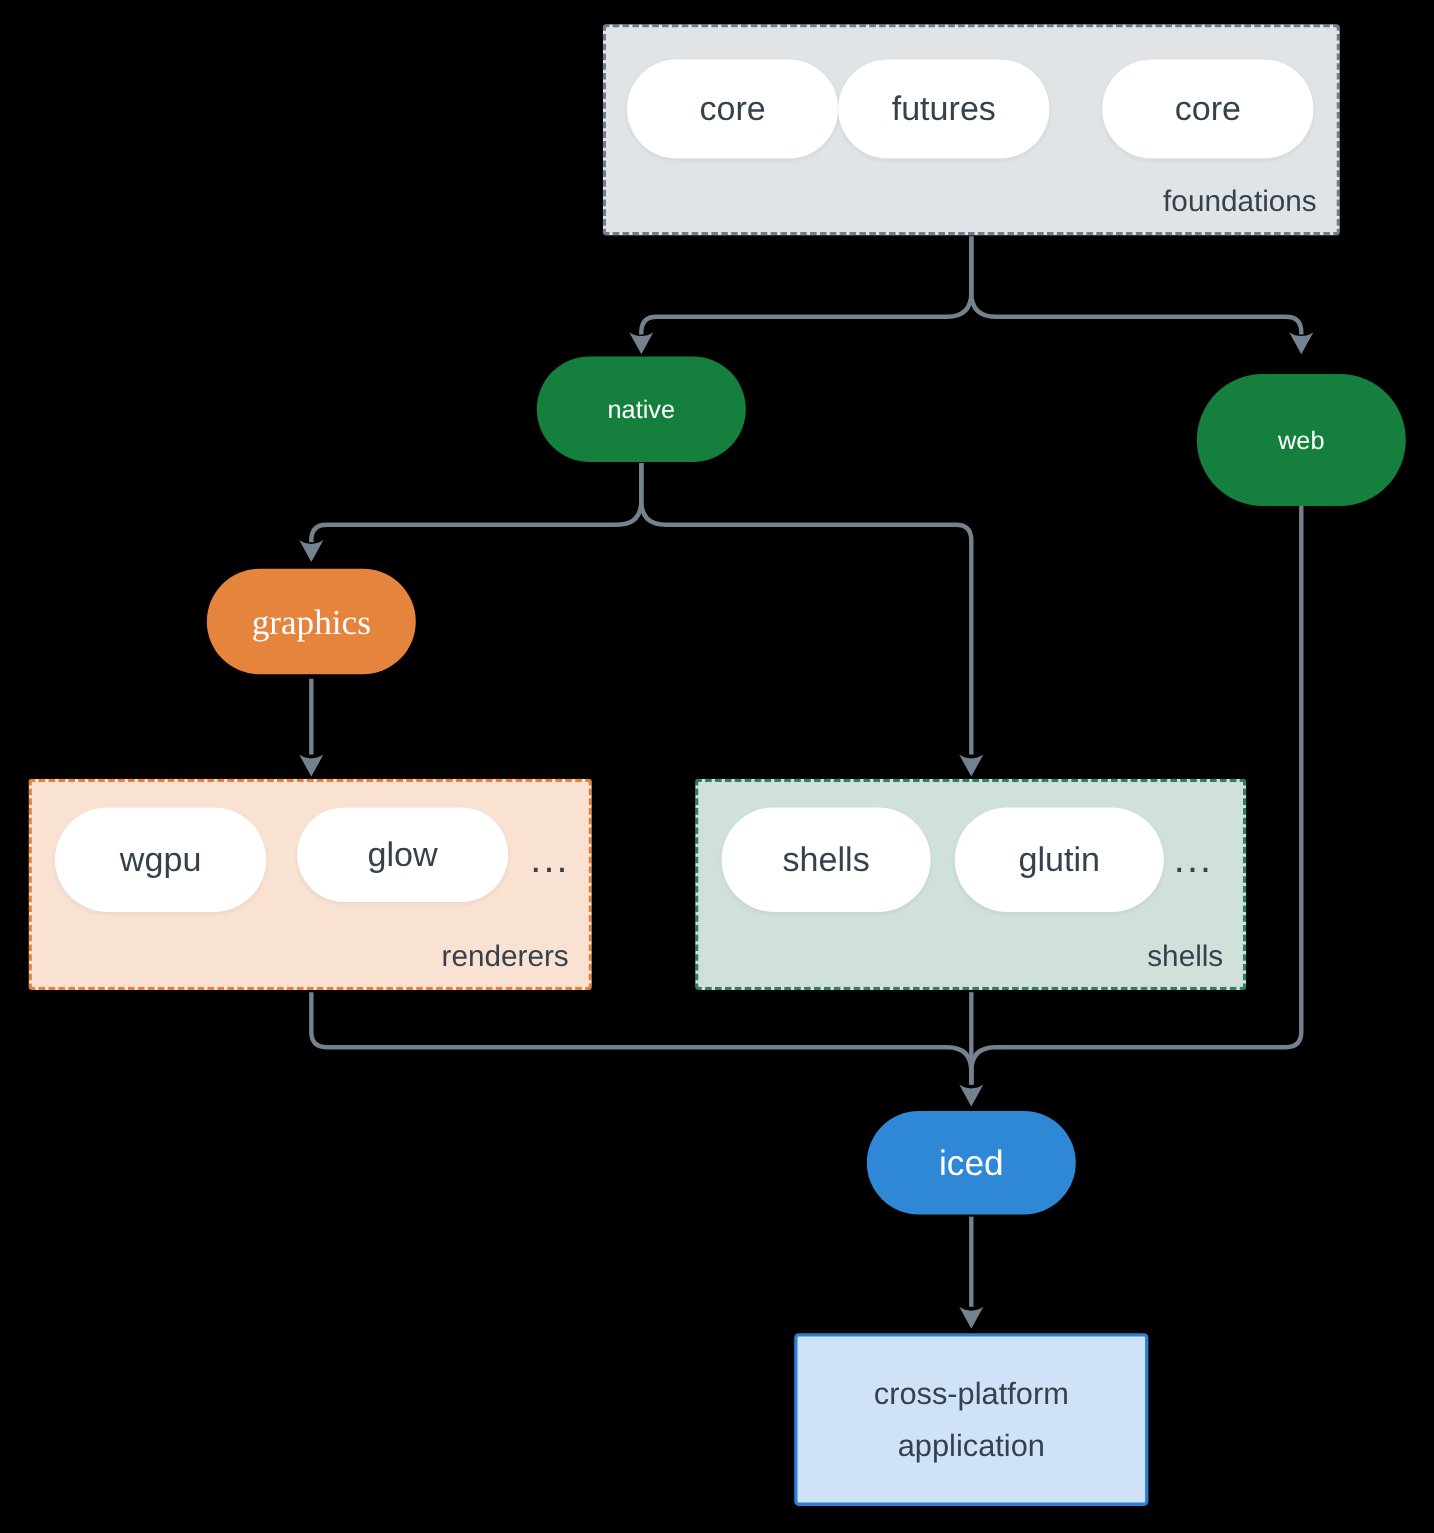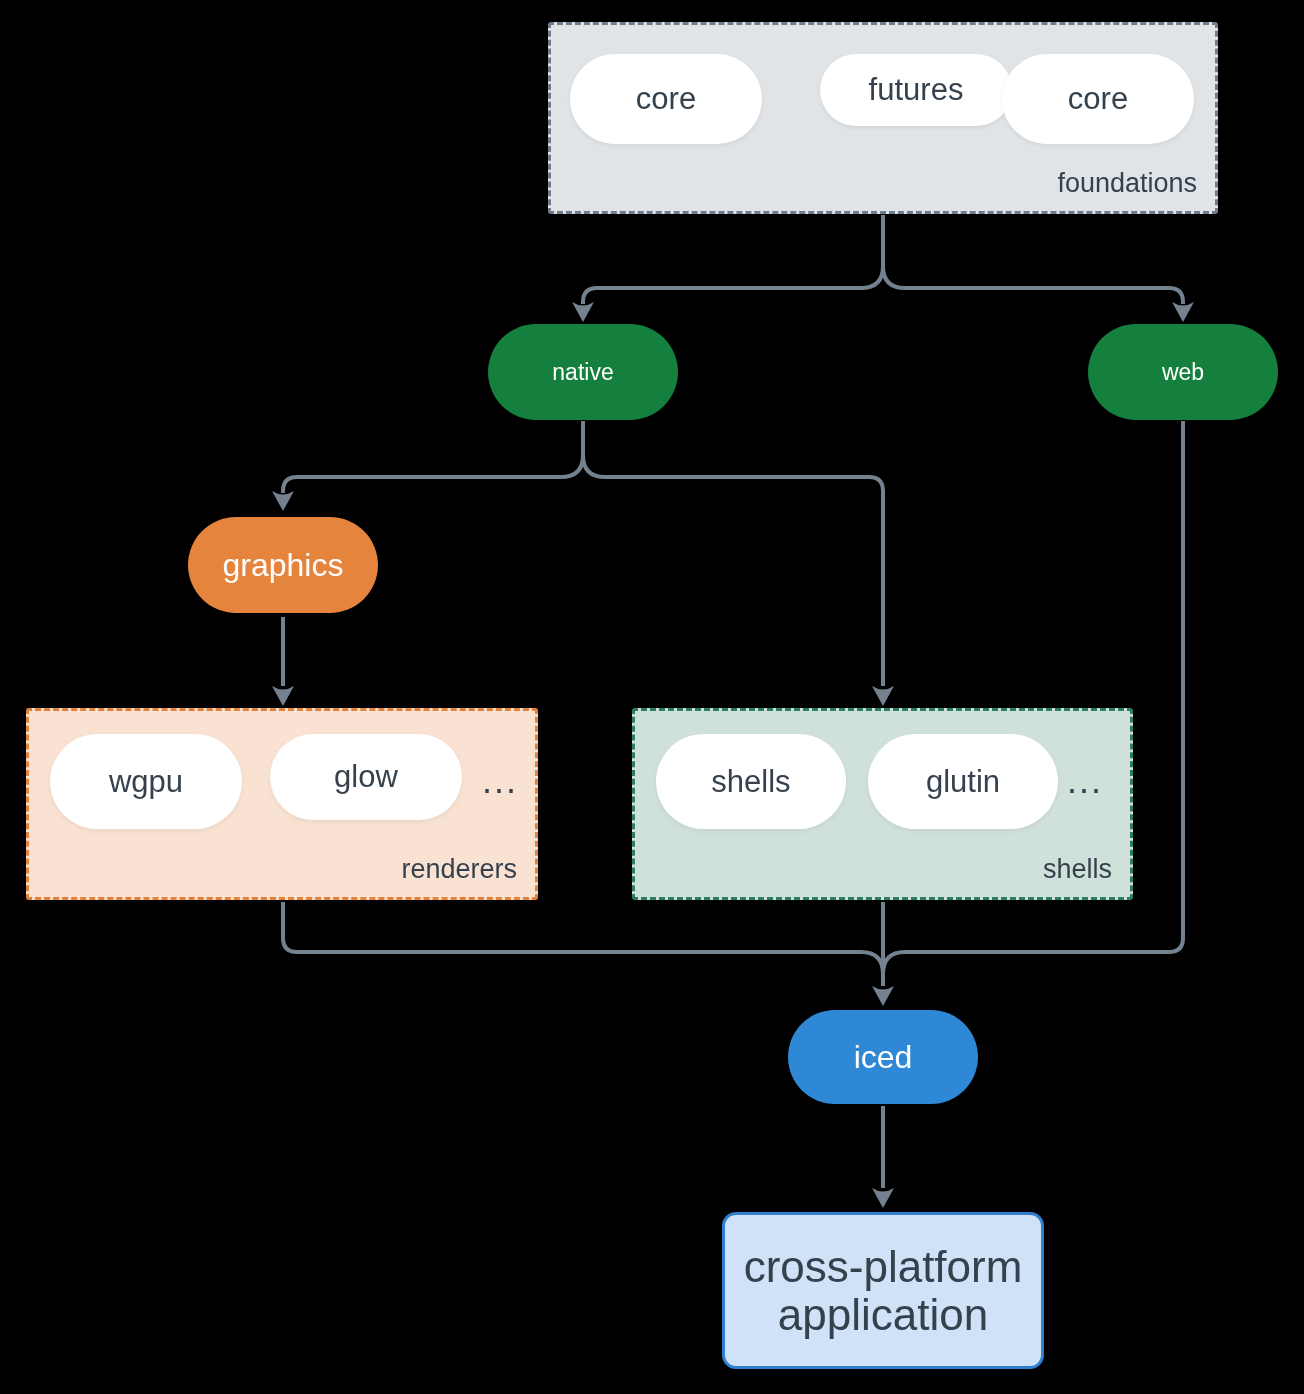--- a/index.html
+++ b/index.html
@@ -31,23 +31,23 @@
   .pill.orange{background:#e5843d;color:#ffffff;font-size:32px;}
   .pill.blue{background:#2f88d5;color:#ffffff;font-size:32px;}
 
   .dots{
     position:absolute;color:#35424e;font-size:36px;font-weight:500;
     display:flex;align-items:center;justify-content:center;letter-spacing:2px;
   }
 
   .appbox{
     position:absolute;box-sizing:border-box;
-    background:#cfe2f7;border:3px solid #2f7fd0;border-radius:14px;
+    background:#cfe2f7;border:3px solid #2f7fd0;border-radius:4px;
     display:flex;flex-direction:column;align-items:center;justify-content:center;
-    color:#35424e;font-size:44px;line-height:48px;text-align:center;
+    color:#35424e;font-size:28px;line-height:48px;text-align:center;
   }
 </style>
 </head>
 <body>
 
 <div class="canvas">
 
   <svg class="edges" viewBox="0 0 1304 1394">
 
     <path class="edge" d="M883,215 V266 Q883,288 861,288 H597 Q583,288 583,302 V304"></path>
@@ -70,27 +70,27 @@
     <path class="arrow" d="M883,706 L872,686 Q883,693 894,686 Z"></path>
     <path class="arrow" d="M283,706 L272,686 Q283,693 294,686 Z"></path>
     <path class="arrow" d="M883,1006 L872,986 Q883,993 894,986 Z"></path>
     <path class="arrow" d="M883,1208 L872,1188 Q883,1195 894,1188 Z"></path>
   </svg>
 
   <div class="group foundations" style="left:548px;top:22px;width:670px;height:192px;">
     <span class="group-label">foundations</span>
   </div>
   <div class="pill white" style="left:570px;top:54px;width:192px;height:90px;">core</div>
-  <div class="pill white" style="left:820px;top:54px;width:192px;height:72px;">futures</div>
+  <div class="pill white" style="left:762px;top:54px;width:192px;height:90px;">futures</div>
   <div class="pill white" style="left:1002px;top:54px;width:192px;height:90px;">core</div>
 
   <div class="pill purple" style="left:488px;top:324px;width:190px;height:96px;">native</div>
-  <div class="pill purple" style="left:1088px;top:324px;width:190px;height:96px;">web</div>
+  <div class="pill purple" style="left:1088px;top:340px;width:190px;height:120px;">web</div>
 
-  <div class="pill orange" style="left:188px;top:517px;width:190px;height:96px;">graphics</div>
+  <div class="pill orange" style="left:188px;top:517px;width:190px;height:96px;font-family:Liberation Serif, serif;">graphics</div>
 
   <div class="group renderers" style="left:26px;top:708px;width:512px;height:192px;">
     <span class="group-label">renderers</span>
   </div>
   <div class="pill white" style="left:50px;top:734px;width:192px;height:95px;">wgpu</div>
   <div class="pill white" style="left:270px;top:734px;width:192px;height:86px;">glow</div>
   <div class="dots" style="left:470px;top:760px;width:60px;height:42px;">...</div>
 
   <div class="group shells" style="left:632px;top:708px;width:501px;height:192px;">
     <span class="group-label">shells</span>

